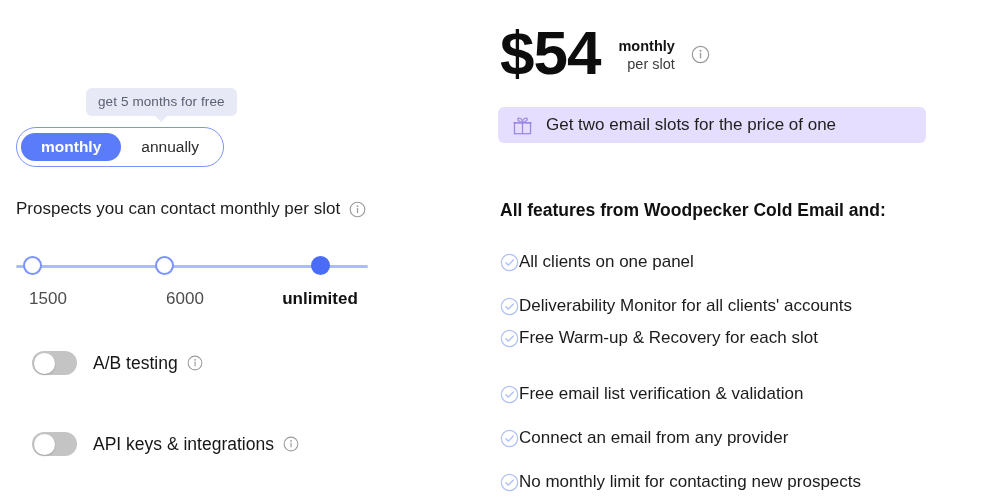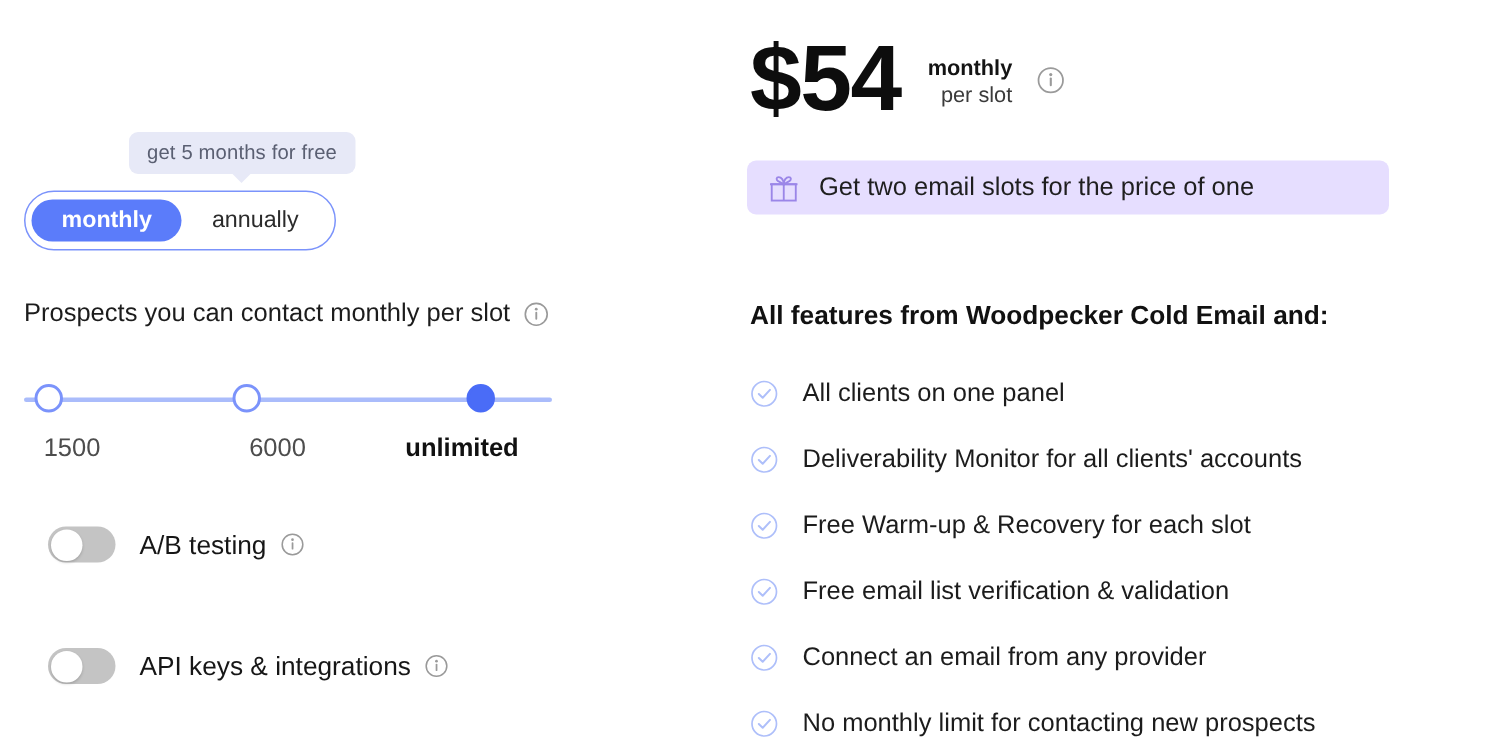--- a/index.html
+++ b/index.html
@@ -257,21 +257,20 @@
     font-size: 17.5px;
     font-weight: bold;
     color: #111111;
     white-space: nowrap;
   }
   .feature-item {
     position: absolute;
     left: 2px;
     display: flex;
     align-items: center;
-    gap: 16px;
     font-size: 17px;
     color: #1c1c1c;
     white-space: nowrap;
   }
 
   .info-icon { display: inline-flex; flex: none; }
   .check-icon { display: inline-flex; flex: none; }
   .gift-icon { display: inline-flex; flex: none; }
 </style>
 </head>
@@ -302,21 +301,21 @@
 
   <div class="slider-wrap">
     <div class="slider-track"></div>
     <div class="slider-dot" style="left:0%;"></div>
     <div class="slider-dot" style="left:41.5%;"></div>
     <div class="slider-dot selected" style="left:90%;"></div>
   </div>
   <div class="slider-labels">
     <div class="slider-label" style="left:32px;">1500</div>
     <div class="slider-label" style="left:169px;">6000</div>
-    <div class="slider-label selected" style="left:292px;">unlimited</div>
+    <div class="slider-label selected" style="left:304px;">unlimited</div>
   </div>
 
   <div class="toggle-row r1">
     <div class="switch">
       <div class="knob"></div>
     </div>
     <div class="toggle-label">
       <span>A/B testing</span>
       <span class="info-icon">
         <svg width="16" height="16" viewBox="0 0 17 17">
@@ -392,21 +391,21 @@
   <div class="feature-item" style="top:296px;">
     <span class="check-icon">
       <svg width="19" height="19" viewBox="0 0 20 20">
         <circle cx="10" cy="10" r="8.6" fill="none" stroke="#aebffa" stroke-width="1.2"></circle>
         <path d="M6.2 10.2 L8.9 12.8 L14 7.3" fill="none" stroke="#aebffa" stroke-width="1.4" stroke-linecap="round" stroke-linejoin="round"></path>
       </svg>
     </span>
     <span>Deliverability Monitor for all clients' accounts</span>
   </div>
 
-  <div class="feature-item" style="top:340px;justify-content:space-between;">
+  <div class="feature-item" style="top:328px;justify-content:space-between;">
     <span class="check-icon">
       <svg width="19" height="19" viewBox="0 0 20 20">
         <circle cx="10" cy="10" r="8.6" fill="none" stroke="#aebffa" stroke-width="1.2"></circle>
         <path d="M6.2 10.2 L8.9 12.8 L14 7.3" fill="none" stroke="#aebffa" stroke-width="1.4" stroke-linecap="round" stroke-linejoin="round"></path>
       </svg>
     </span>
     <span>Free Warm-up &amp; Recovery for each slot</span>
   </div>
 
   <div class="feature-item" style="top:384px;">

